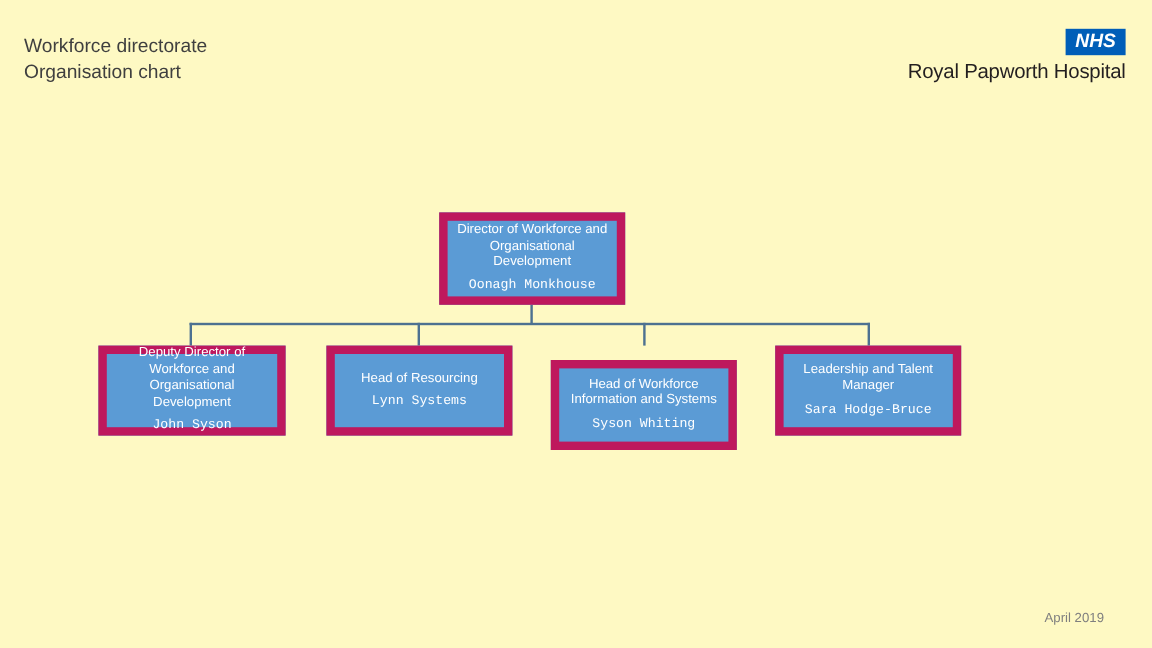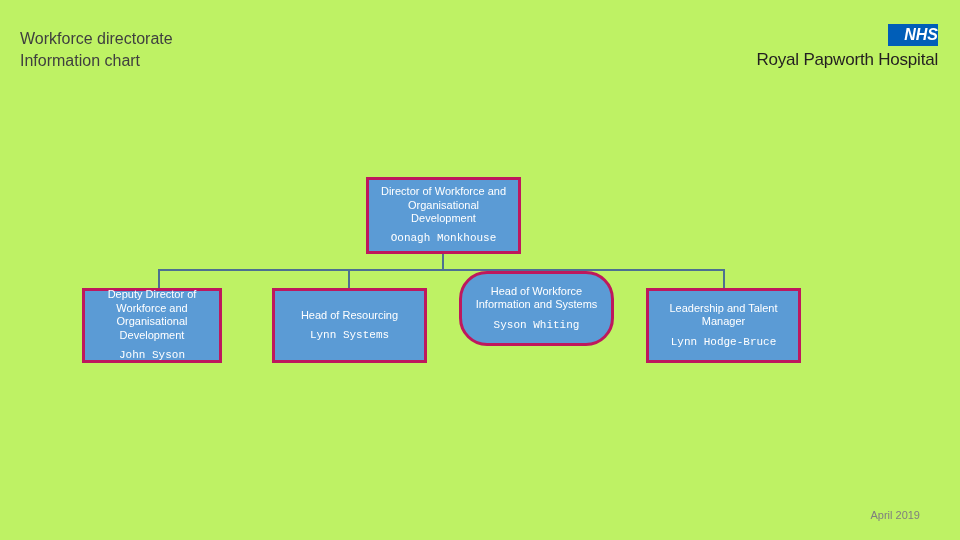--- a/index.html
+++ b/index.html
@@ -3,21 +3,21 @@
 <meta charset="utf-8">
 <style>
   * { margin: 0; padding: 0; box-sizing: border-box; }
   html, body { width: 960px; height: 540px; }
   body {
     font-family: "Liberation Sans", "DejaVu Sans", sans-serif;
     background: #ffffff;
     position: relative;
     overflow: hidden;
   }
-  .slide { position: absolute; inset: 0; width: 960px; height: 540px; background: #bef264; }
+  .slide { position: absolute; inset: 0; width: 960px; height: 540px; background: #fef9c3; }
 
   
   .slide-title {
     position: absolute;
     left: 20px; top: 28px;
     font-size: 16px;
     line-height: 22px;
     color: #3f3f3f;
     font-weight: 400;
   }
@@ -31,21 +31,21 @@
   }
   .nhs-logo {
     display: inline-block;
     width: 50px; height: 22px;
     background: #005EB8;
     color: #ffffff;
     font-style: italic;
     font-weight: 700;
     font-size: 16px;
     line-height: 22px;
-    text-align: right;
+    text-align: center;
     letter-spacing: 0px;
   }
   .brand-name {
     margin-top: 4px;
     font-size: 17px;
     font-weight: 400;
     color: #231f20;
     letter-spacing: -0.2px;
     white-space: nowrap;
   }
@@ -54,38 +54,38 @@
     font-size: 11px;
     font-weight: 700;
     color: #005EB8;
     white-space: nowrap;
   }
 
   
   .org-box {
     position: absolute;
     background: #5B9BD5;
-    border: 3px solid #be185d;
+    border: 7px solid #be185d;
     color: #ffffff;
     display: flex;
     flex-direction: column;
     justify-content: center;
     align-items: center;
     text-align: center;
     font-size: 11px;
     line-height: 1.22;
     padding: 3px 7px;
   }
   .org-box .role { width: 100%; }
   .org-box .person { width: 100%; margin-top: 7px; font-family: Liberation Mono, monospace; }
 
   #box-root  { left: 366px; top: 177px; width: 155px; height: 77px; }
-  #box-c0    { left:  82px; top: 288px; width: 140px; height: 75px; }
+  #box-c0    { left:  82px; top: 288px; width: 156px; height: 75px; }
   #box-c1    { left: 272px; top: 288px; width: 155px; height: 75px; }
-  #box-c2    { left: 459px; top: 271px; width: 155px; height: 75px; border-radius: 28px; }
+  #box-c2    { left: 459px; top: 300px; width: 155px; height: 75px; }
   #box-c3    { left: 646px; top: 288px; width: 155px; height: 75px; }
 
   
   .conn { position: absolute; background: #4d7191; }
   #conn-root-stub { left: 442px; top: 254px; width: 2px;  height: 16px; }
   #conn-hbar      { left: 158px; top: 269px; width: 567px; height: 2px; }
   #conn-stub-0    { left: 158px; top: 269px; width: 2px;  height: 19px; }
   #conn-stub-1    { left: 348px; top: 269px; width: 2px;  height: 19px; }
   #conn-stub-2    { left: 536px; top: 269px; width: 2px;  height: 19px; }
   #conn-stub-3    { left: 723px; top: 269px; width: 2px;  height: 19px; }
@@ -99,21 +99,21 @@
     text-align: center;
   }
 </style>
 </head>
 <body>
 
 <div class="slide">
 
   <div class="slide-title">
     <div>Workforce directorate</div>
-    <div>Information chart</div>
+    <div>Organisation chart</div>
   </div>
 
   <div class="brand">
     <div class="nhs-logo">NHS</div>
     <div class="brand-name">Royal Papworth Hospital</div>
   </div>
 
   <div class="conn" id="conn-root-stub"></div>
   <div class="conn" id="conn-hbar"></div>
   <div class="conn" id="conn-stub-0"></div>
@@ -136,18 +136,18 @@
     <div class="person">Lynn Systems</div>
   </div>
 
   <div class="org-box" id="box-c2">
     <div class="role">Head of Workforce Information and Systems</div>
     <div class="person">Syson Whiting</div>
   </div>
 
   <div class="org-box" id="box-c3">
     <div class="role">Leadership and Talent Manager</div>
-    <div class="person">Lynn Hodge-Bruce</div>
+    <div class="person">Sara Hodge-Bruce</div>
   </div>
 
   <div class="footer-date">April 2019</div>
 
 </div>
 
 </body></html>

